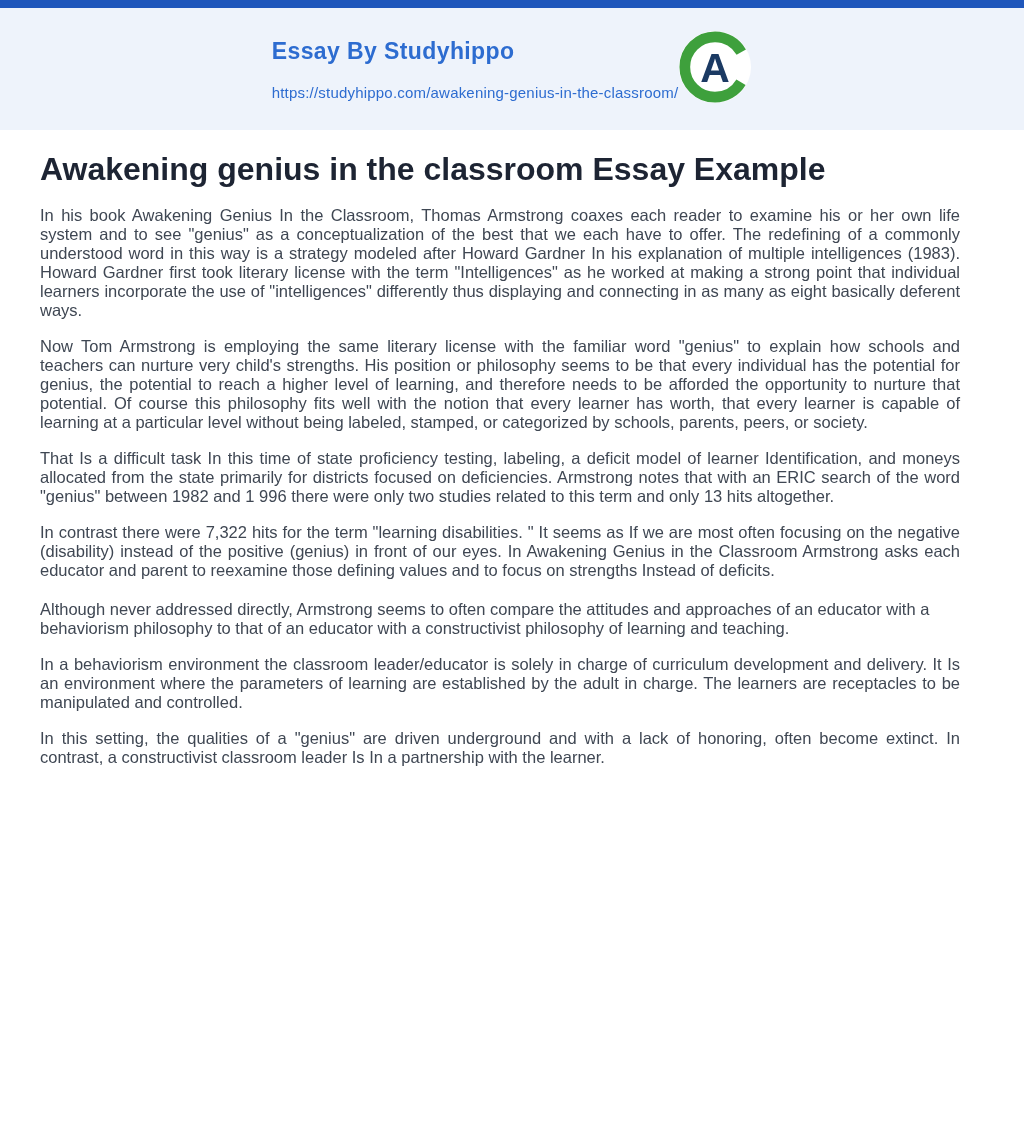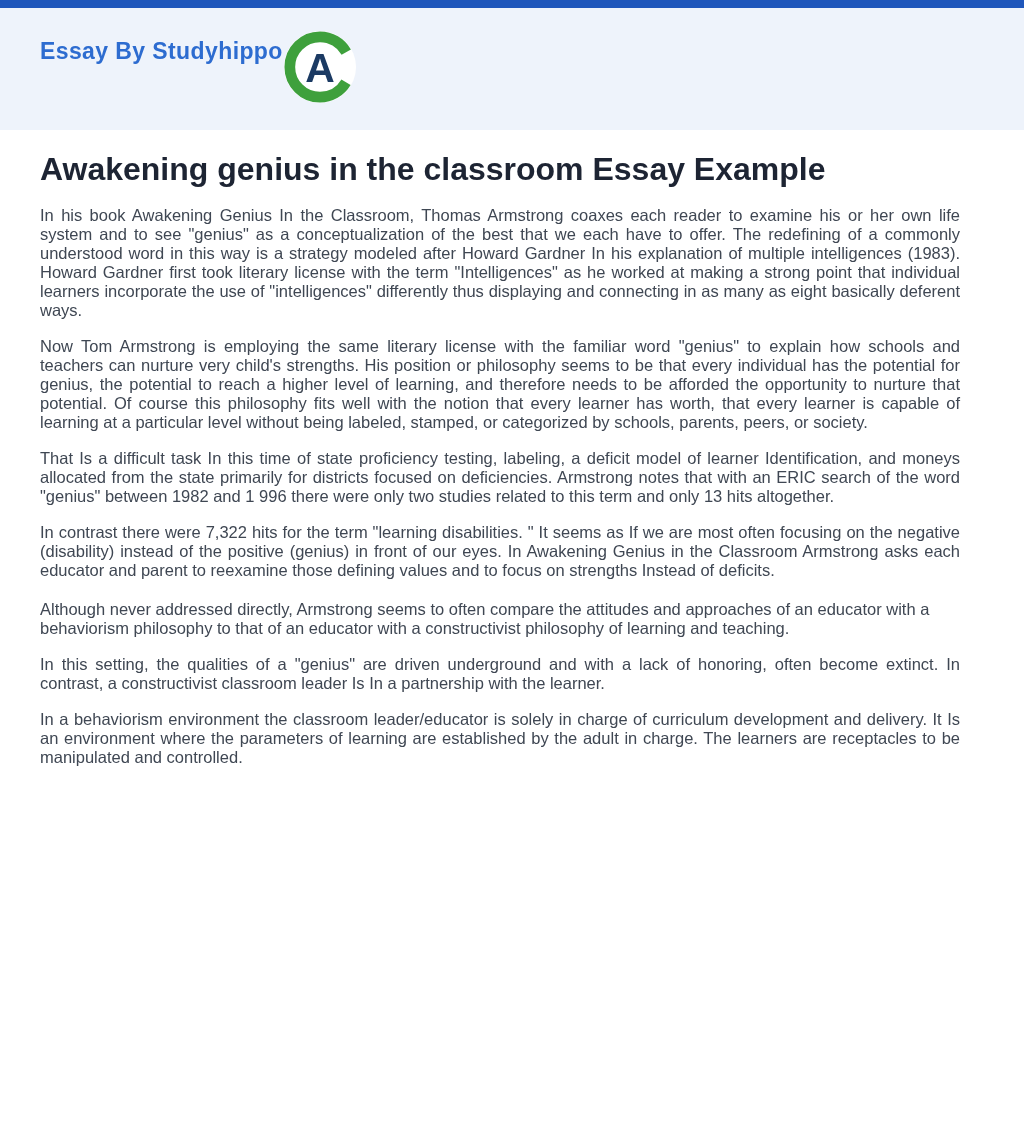--- a/index.html
+++ b/index.html
@@ -11,21 +11,21 @@
     overflow: hidden;
   }
   .top-bar {
     height: 8px;
     background: #1e56bb;
   }
   .header {
     background: #eef3fb;
     padding: 30px 40px 26px 40px;
     display: flex;
-    justify-content: flex-start;
+    justify-content: center;
     align-items: flex-start;
   }
   .site-title {
     color: #2d6cd0;
     font-size: 23px;
     font-weight: bold;
     letter-spacing: 0.4px;
   }
   .site-url {
     display: inline-block;
@@ -65,30 +65,31 @@
   }
 </style>
 </head>
 <body>
 
 <div class="top-bar"></div>
 
 <div class="header">
   <div class="header-left">
     <div class="site-title">Essay By Studyhippo</div>
+    <a class="site-url" href="#">https://studyhippo.com/awakening-genius-in-the-classroom/</a>
   </div>
   <svg class="logo" viewBox="0 0 76 76" aria-hidden="true">
     <circle cx="38" cy="38" r="37" fill="#ffffff"></circle>
     <circle cx="38" cy="38" r="31" fill="none" stroke="#3ea03c" stroke-width="11" stroke-dasharray="162 33" stroke-dashoffset="-16.5"></circle>
     <text x="38" y="53" text-anchor="middle" font-size="42" font-weight="bold" fill="#1b3a63" font-family="Liberation Sans, sans-serif">A</text>
   </svg>
 </div>
 
 <div class="content">
   <h1 class="article-title">Awakening genius in the classroom Essay Example</h1>
   <p class="para">In his book Awakening Genius In the Classroom, Thomas Armstrong coaxes each reader to examine his or her own life system and to see "genius" as a conceptualization of the best that we each have to offer. The redefining of a commonly understood word in this way is a strategy modeled after Howard Gardner In his explanation of multiple intelligences (1983). Howard Gardner first took literary license with the term "Intelligences" as he worked at making a strong point that individual learners incorporate the use of "intelligences" differently thus displaying and connecting in as many as eight basically deferent ways.</p>
   <p class="para">Now Tom Armstrong is employing the same literary license with the familiar word "genius" to explain how schools and teachers can nurture very child's strengths. His position or philosophy seems to be that every individual has the potential for genius, the potential to reach a higher level of learning, and therefore needs to be afforded the opportunity to nurture that potential. Of course this philosophy fits well with the notion that every learner has worth, that every learner is capable of learning at a particular level without being labeled, stamped, or categorized by schools, parents, peers, or society.</p>
   <p class="para">That Is a difficult task In this time of state proficiency testing, labeling, a deficit model of learner Identification, and moneys allocated from the state primarily for districts focused on deficiencies. Armstrong notes that with an ERIC search of the word "genius" between 1982 and 1 996 there were only two studies related to this term and only 13 hits altogether.</p>
   <p class="para">In contrast there were 7,322 hits for the term "learning disabilities. " It seems as If we are most often focusing on the negative (disability) instead of the positive (genius) in front of our eyes. In Awakening Genius in the Classroom Armstrong asks each educator and parent to reexamine those defining values and to focus on strengths Instead of deficits.</p>
   <p class="para ragged">Although never addressed directly, Armstrong seems to often compare the attitudes and approaches of an educator with a behaviorism philosophy to that of an educator with a constructivist philosophy of learning and teaching.</p>
+  <p class="para">In a behaviorism environment the classroom leader/educator is solely in charge of curriculum development and delivery. It Is an environment where the parameters of learning are established by the adult in charge. The learners are receptacles to be manipulated and controlled.</p>
   <p class="para">In this setting, the qualities of a "genius" are driven underground and with a lack of honoring, often become extinct. In contrast, a constructivist classroom leader Is In a partnership with the learner.</p>
-  <p class="para">In a behaviorism environment the classroom leader/educator is solely in charge of curriculum development and delivery. It Is an environment where the parameters of learning are established by the adult in charge. The learners are receptacles to be manipulated and controlled.</p>
 </div>
 
 </body></html>

